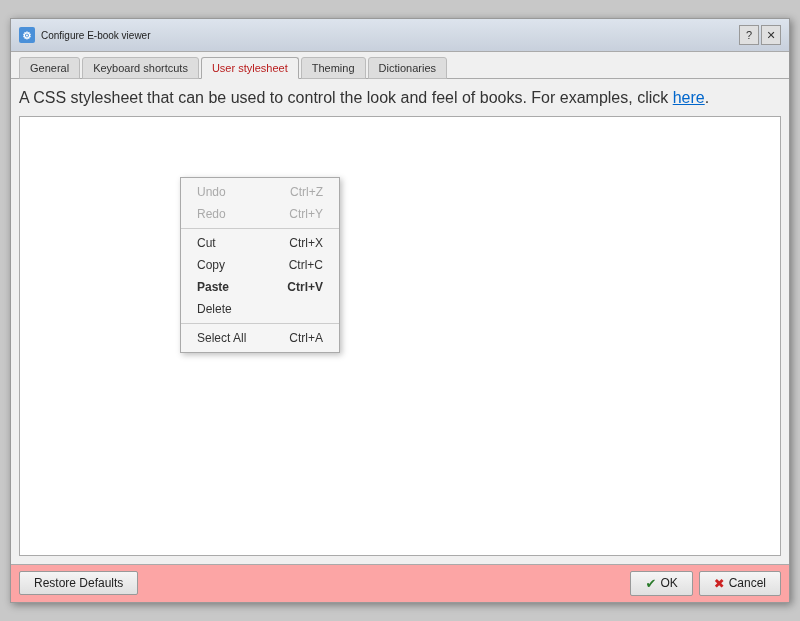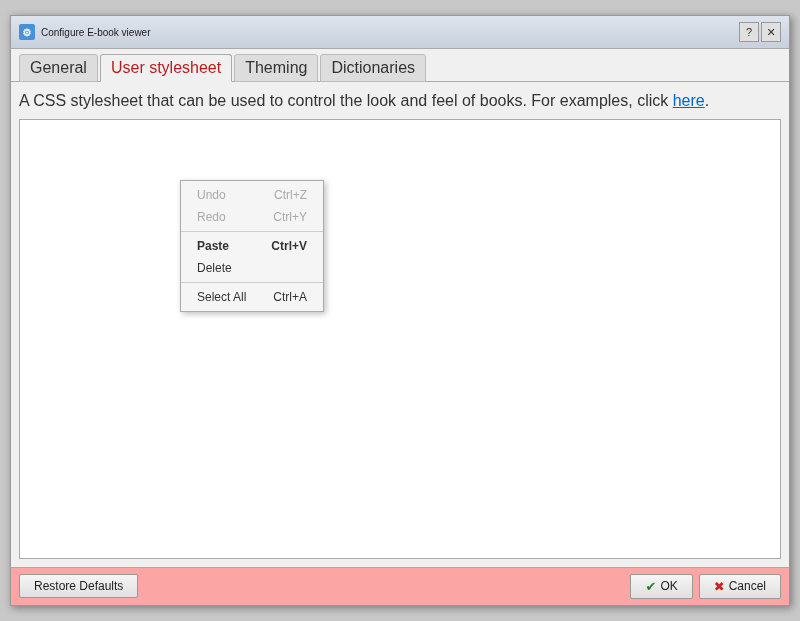--- a/index.html
+++ b/index.html
@@ -71,21 +71,21 @@
     }
 
     .tabs-row {
       display: flex;
       background: #f0f0f0;
       padding: 4px 8px 0 8px;
       border-bottom: 1px solid #aaa;
     }
     .tab {
       padding: 4px 10px;
-      font-size: 16px;
+      font-size: 11px;
       cursor: pointer;
       border: 1px solid transparent;
       margin-right: 2px;
       background: #ddd;
       border-radius: 3px 3px 0 0;
       border-color: #bbb;
       color: #333;
       position: relative;
       top: 1px;
     }
@@ -124,21 +124,21 @@
     }
 
     
     .context-menu {
       position: absolute;
       top: 60px;
       left: 160px;
       background: #f5f5f5;
       border: 1px solid #aaa;
       box-shadow: 2px 2px 6px rgba(0,0,0,0.25);
-      width: 144px;
+      width: 160px;
       padding: 3px 0;
       z-index: 10;
     }
     .context-menu-item {
       display: flex;
       justify-content: space-between;
       padding: 4px 16px;
       font-size: 12px;
       color: #333;
       cursor: pointer;
@@ -213,20 +213,21 @@
       <span class="title-text">Configure E-book viewer</span>
     </div>
     <div class="title-bar-controls">
       <button class="title-btn">?</button>
       <button class="title-btn close">✕</button>
     </div>
   </div>
 
   <div class="tabs-row">
     <div class="tab">General</div>
+    <div class="tab">Keyboard shortcuts</div>
     <div class="tab active">User stylesheet</div>
     <div class="tab">Theming</div>
     <div class="tab">Dictionaries</div>
   </div>
 
   <div class="content-area">
     <div class="info-text">
       <span>A CSS stylesheet that can be used to control the look and feel of books. For examples, click </span><a href="#">here</a>.
     </div>
     <div class="editor-area">
@@ -234,20 +235,28 @@
       <div class="context-menu">
         <div class="context-menu-item disabled">
           <span>Undo</span>
           <span class="shortcut">Ctrl+Z</span>
         </div>
         <div class="context-menu-item disabled">
           <span>Redo</span>
           <span class="shortcut">Ctrl+Y</span>
         </div>
         <div class="context-menu-separator"></div>
+        <div class="context-menu-item">
+          <span>Cut</span>
+          <span class="shortcut">Ctrl+X</span>
+        </div>
+        <div class="context-menu-item">
+          <span>Copy</span>
+          <span class="shortcut">Ctrl+C</span>
+        </div>
         <div class="context-menu-item active-item">
           <span>Paste</span>
           <span class="shortcut">Ctrl+V</span>
         </div>
         <div class="context-menu-item">
           <span>Delete</span>
           <span class="shortcut"></span>
         </div>
         <div class="context-menu-separator"></div>
         <div class="context-menu-item">

